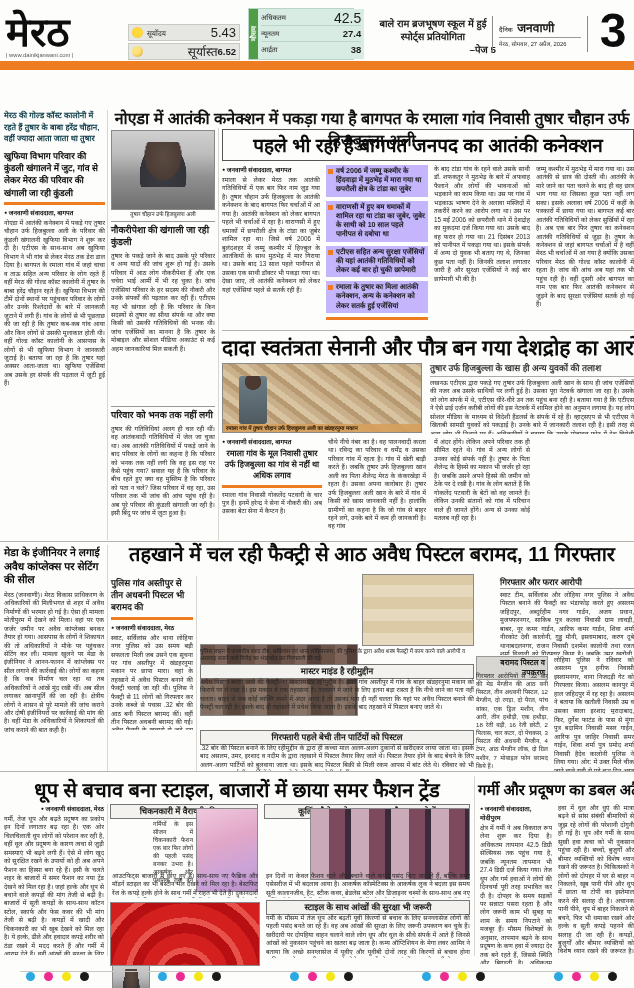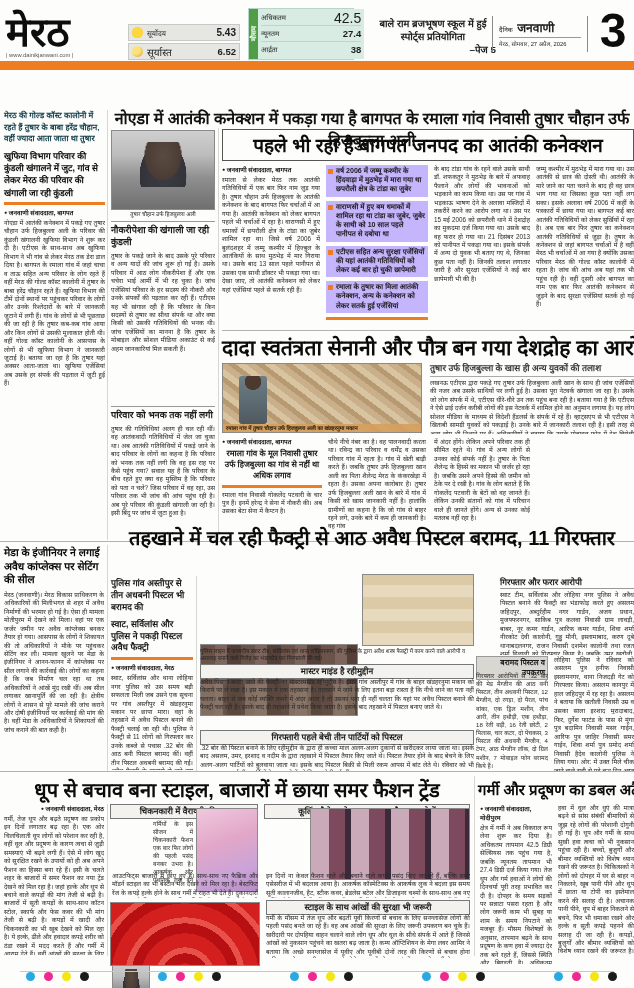--- a/index.html
+++ b/index.html
@@ -46,25 +46,25 @@
 <body>
 
 <div id="page">
 
   <div class="abs" style="left:6px;top:10px;width:118px;height:48px;font-size:40px;font-weight:bold;line-height:1.1;color:#0d0d0d;">मेरठ</div>
 
   <div class="abs" style="left:128px;top:24px;width:112px;height:34px;">
     <div style="display:flex;align-items:center;background:#e6e6e3;border:1px solid #c9c9c4;height:15px;margin-bottom:2px;padding:0 3px;">
       <span style="width:11px;height:11px;border-radius:50%;background:radial-gradient(circle,#ffd93c 55%,#f6a81c 100%);display:inline-block;margin-right:4px;"></span>
       <span style="font-size:7.2px;flex:1;">सूर्योदय</span>
-      <span style="font-size:10px;font-weight:bold;">5.43</span>
+      <span style="font-size:13px;font-weight:normal;">5.43</span>
     </div>
     <div style="display:flex;align-items:center;background:#e6e6e3;border:1px solid #c9c9c4;height:15px;padding:0 3px;">
       <span style="width:11px;height:11px;border-radius:50%;background:radial-gradient(circle at 35% 35%,#fbe27a 40%,#e0a22e 100%);display:inline-block;margin-right:4px;"></span>
-      <span style="font-size:10px;flex:1;">सूर्यास्त</span>
+      <span style="font-size:12px;flex:1;text-align:right;">सूर्यास्त</span>
       <span style="font-size:9.5px;font-weight:bold;">6.52</span>
     </div>
   </div>
 
   <div class="abs" style="left:248px;top:8px;width:104px;height:50px;display:flex;border:1px solid #b9d4c9;">
     <div style="width:13px;background:#4f9d45;color:#fff;font-size:7px;font-weight:bold;writing-mode:vertical-rl;transform:rotate(180deg);text-align:center;">मौसम</div>
     <div style="flex:1;background:#d9ece4;padding:1px 3px;">
       <div style="display:flex;align-items:center;height:15px;border-bottom:1px solid #bcd6cb;">
         <span style="font-size:7px;flex:1;">अधिकतम</span>
         <span style="font-size:14px;font-weight:normal;margin-left:48px;">42.5</span>
@@ -158,25 +158,24 @@
 
   <div class="abs hrule" style="left:0;top:541px;width:634px;"></div>
   <div class="abs vr" style="left:107px;top:545px;height:226px;"></div>
   <div class="abs vr" style="left:196px;top:576px;height:196px;"></div>
 
   <div class="abs" style="left:4px;top:546px;width:100px;height:224px;">
     <div style="font-size:10.5px;font-weight:bold;line-height:1.3;color:#0c0c0c;">मेडा के इंजीनियर ने लगाई अवैध कांप्लेक्स पर सेटिंग की सील</div>
     <div class="body-txt" style="height:170px;margin-top:4px;">मेरठ (जनवाणी)। मेरठ विकास प्राधिकरण के अधिकारियों की मिलीभगत से शहर में अवैध निर्माणों की भरमार हो गई है। ऐसा ही मामला मोतीपुरम में देखने को मिला। वहां पर एक जर्जर जमीन पर अवैध कांप्लेक्स बनकर तैयार हो गया। आसपास के लोगों ने शिकायत की तो अधिकारियों ने मौके पर पहुंचकर सेटिंग कर ली। मामला खुलने पर मेडा के इंजीनियर ने आनन-फानन में कांप्लेक्स पर सील लगाने की कार्रवाई की। लोगों का कहना है कि जब निर्माण चल रहा था तब अधिकारियों ने आंखें मूंद रखी थीं। अब सील लगाकर खानापूर्ति की जा रही है। क्षेत्रीय लोगों ने शासन से पूरे मामले की जांच कराने और दोषी इंजीनियरों पर कार्रवाई की मांग की है। वहीं मेडा के अधिकारियों ने शिकायतों की जांच कराने की बात कही है।</div>
   </div>
 
-  <div class="abs" style="left:110px;top:524px;width:524px;height:28px;font-size:20px;font-weight:bold;text-align:center;white-space:nowrap;color:#0b0b0b;">तहखाने में चल रही फैक्ट्री से आठ अवैध पिस्टल बरामद, 11 गिरफ्तार</div>
+  <div class="abs" style="left:110px;top:540px;width:524px;height:28px;font-size:20px;font-weight:bold;text-align:center;white-space:nowrap;color:#0b0b0b;">तहखाने में चल रही फैक्ट्री से आठ अवैध पिस्टल बरामद, 11 गिरफ्तार</div>
 
   <div class="abs" style="left:111px;top:578px;width:82px;height:194px;">
     <div style="font-size:8.8px;font-weight:bold;line-height:1.35;">पुलिस गांव अस्तीपुर से तीन अधबनी पिस्टल भी बरामद की</div>
-    <div style="font-size:8.8px;font-weight:bold;line-height:1.35;margin-top:5px;">स्वाट, सर्विलांस और पुलिस ने पकड़ी पिस्टल अवैध फैक्ट्री</div>
     <div class="orange-rule"></div>
     <div class="byline"><span class="dot">●</span> <span>जनवाणी संवाददाता, मेरठ</span></div>
     <div class="body-txt" style="height:96px;">स्वाट, सर्विलांस और थाना लोहिया नगर पुलिस को उस समय बड़ी सफलता मिली जब उसने एक सूचना पर गांव अस्तीपुर में खंडहरनुमा मकान पर छापा मारा। वहां के तहखाने में अवैध पिस्टल बनाने की फैक्ट्री चलाई जा रही थी। पुलिस ने फैक्ट्री से 11 लोगों को गिरफ्तार कर उनके कब्जे से पचास .32 बोर की आठ बनी पिस्टल बरामद कीं। वहीं तीन पिस्टल अधबनी बरामद की गईं। अवैध फैक्ट्री के खुलासे से जुड़े दस आरोपी अभी फरार हैं।</div>
   </div>
 
   <div class="abs photo ph-group" style="left:200px;top:574px;width:158px;height:72px;"></div>
   <div class="abs photo ph-pistols" style="left:362px;top:574px;width:112px;height:72px;"></div>
   <div class="abs caption" style="left:200px;top:648px;width:274px;height:14px;">पुलिस लाइन में जनपदीय स्वाट टीम, सर्विलांस एवं थाना लोहियानगर, की पुलिस के द्वारा अवैध शस्त्र फैक्ट्री में काम करने वाले आरोपी व असलाह बनाने वाले गिरोह का भंडाफोड़ कर गिरफ्तारी की गई।</div>
 
   <div class="abs subbar" style="left:200px;top:664px;width:274px;box-sizing:border-box;">मास्टर माइंड है रहीमुद्दीन</div>

